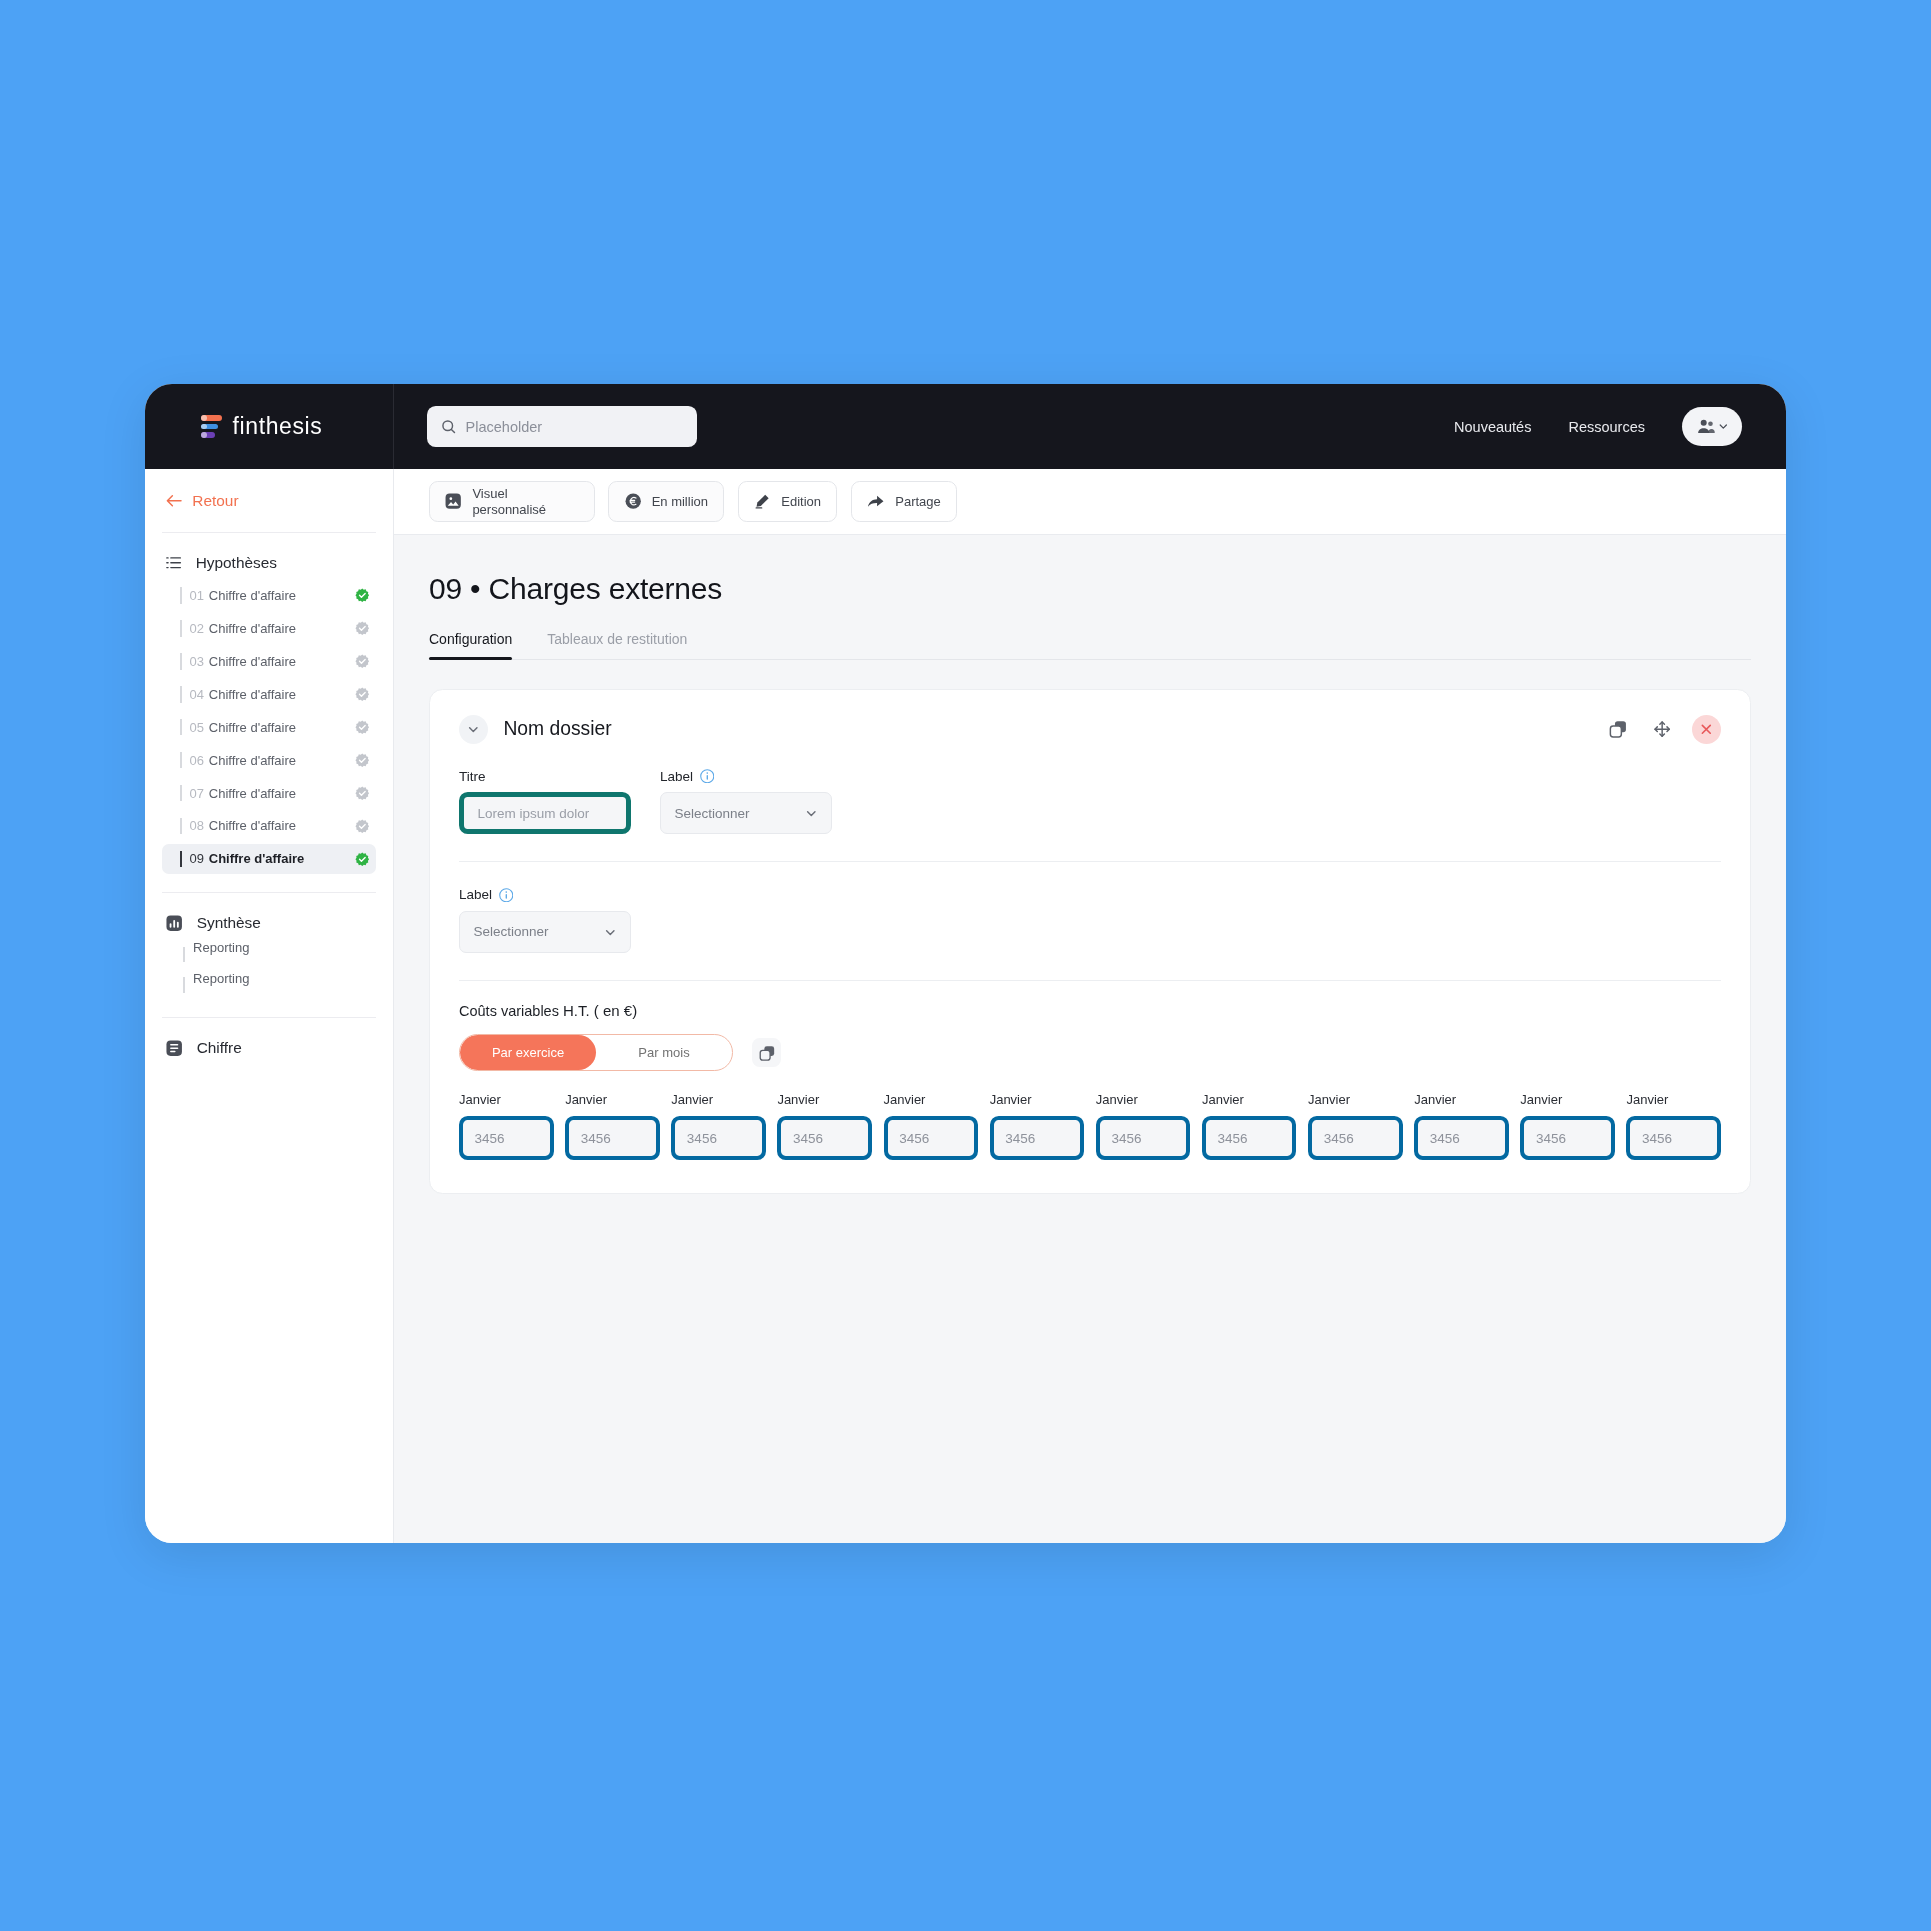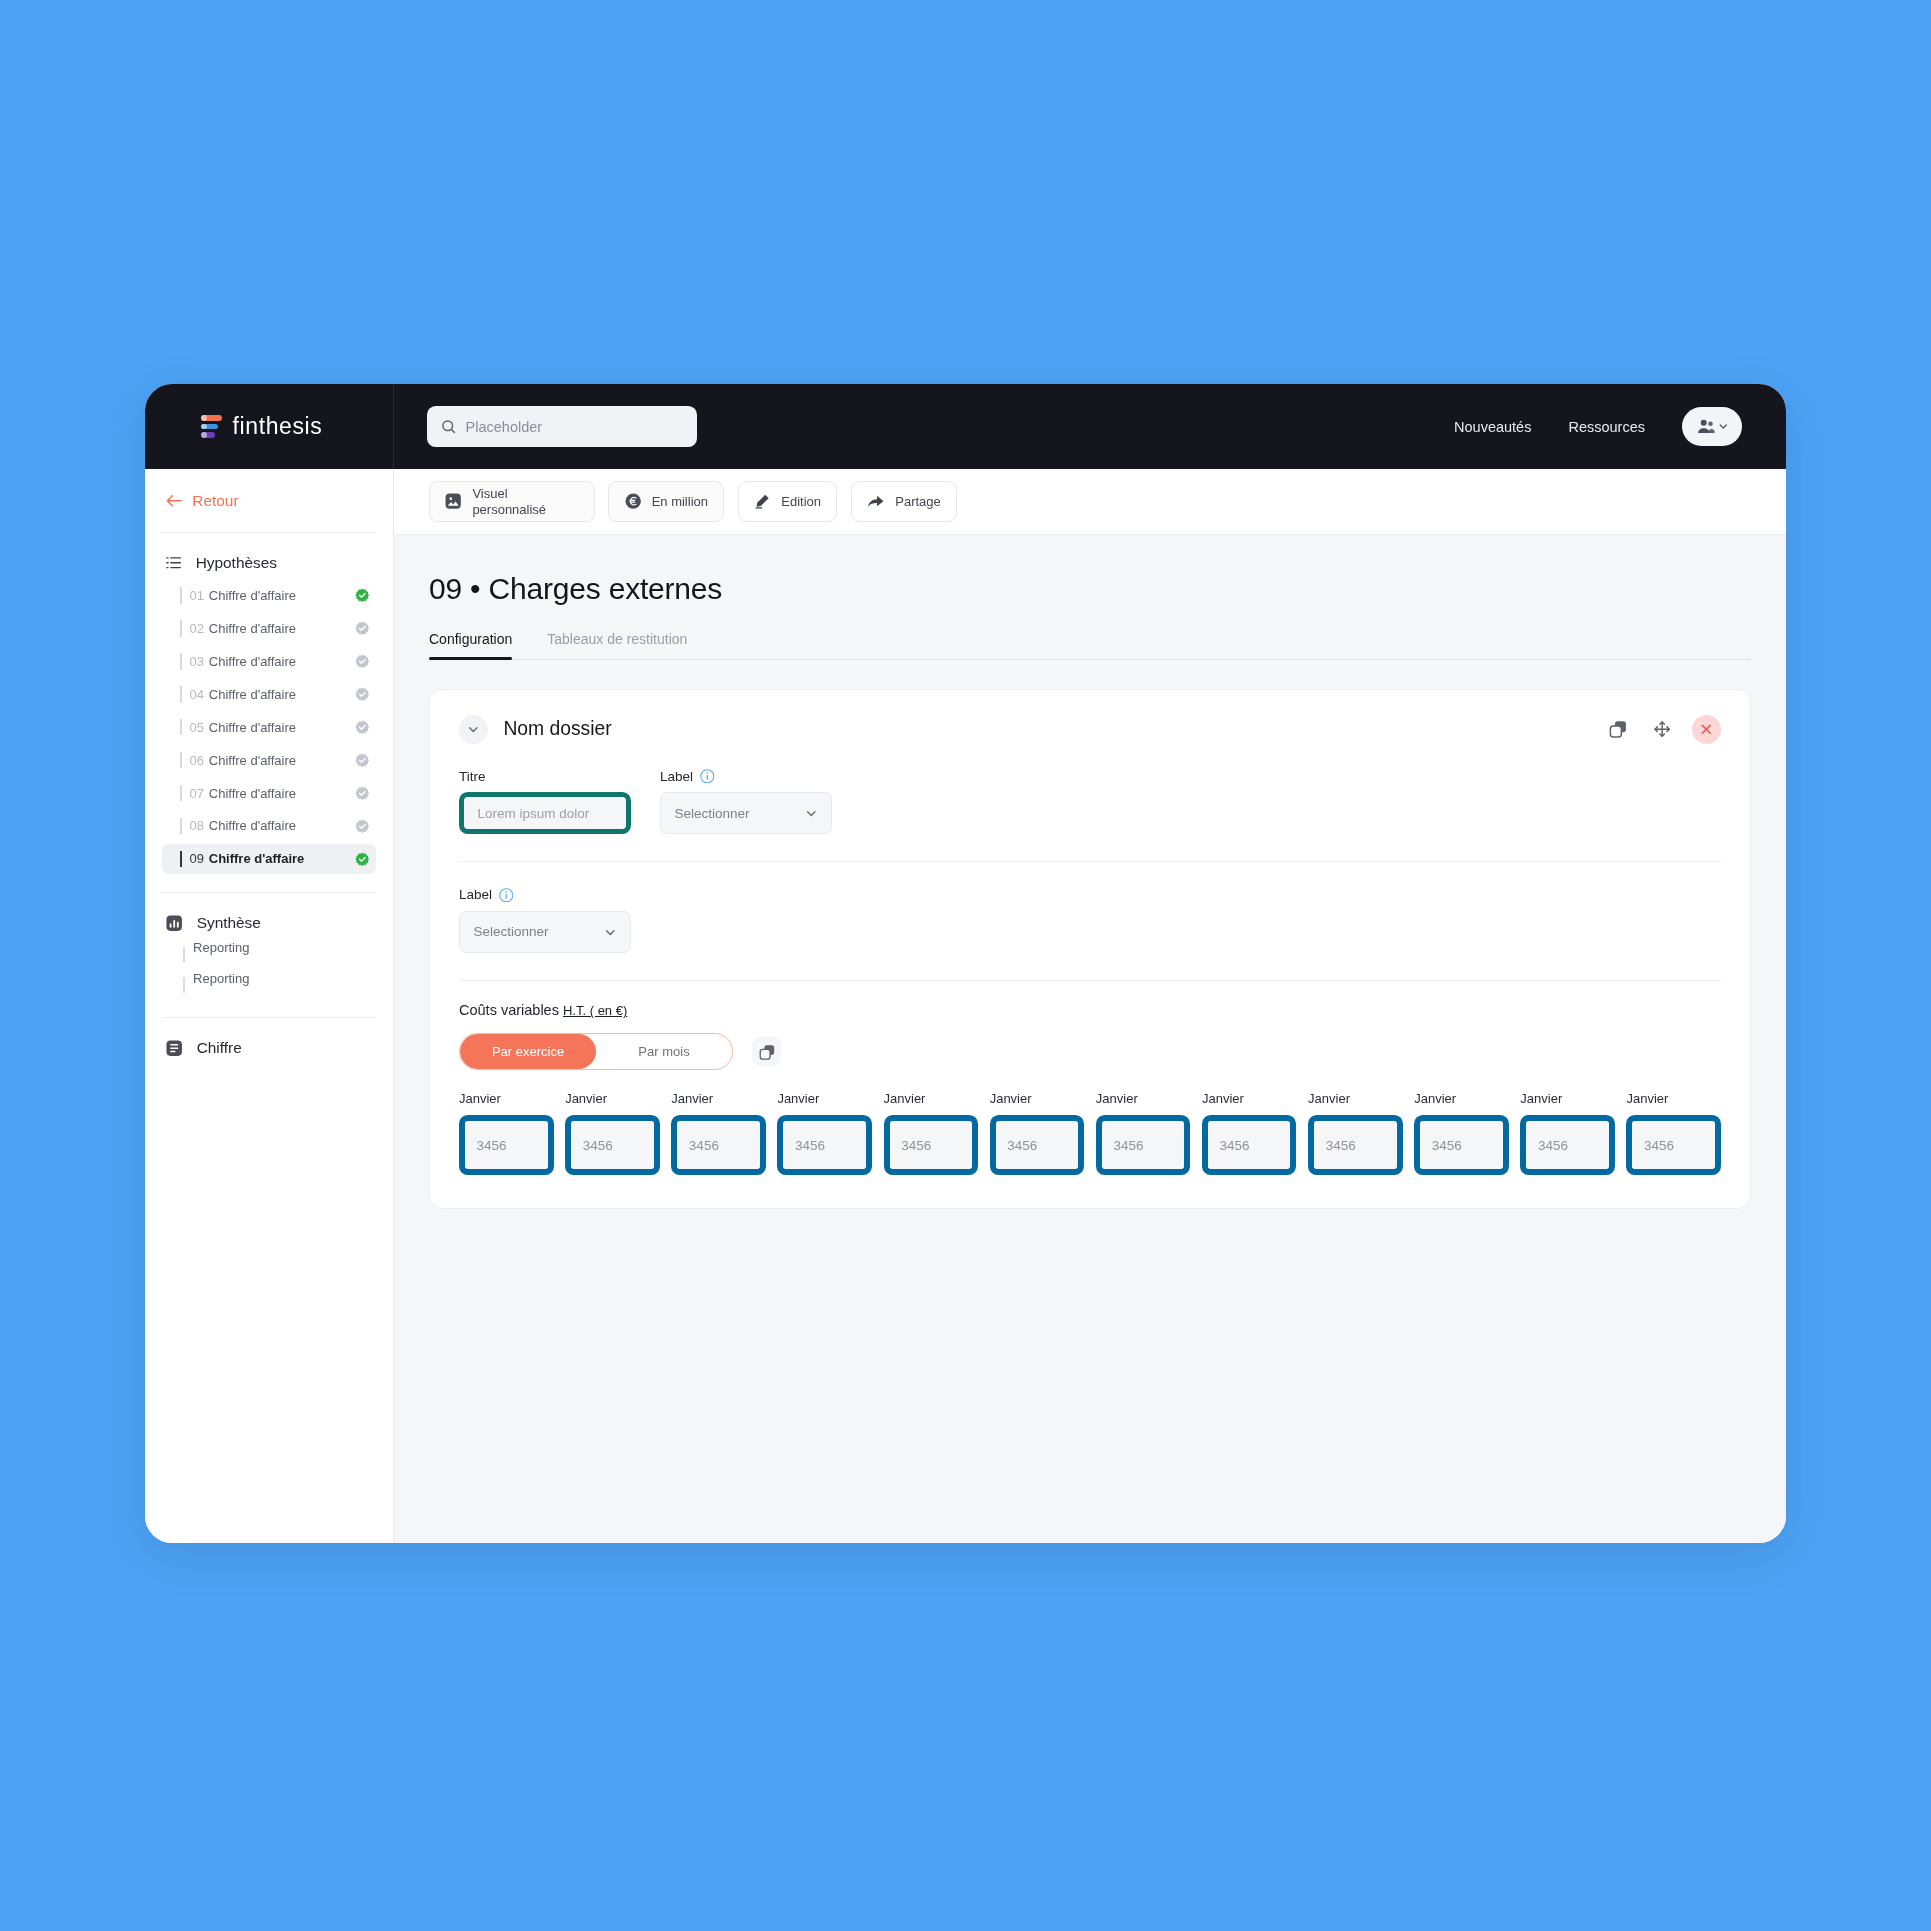--- a/index.html
+++ b/index.html
@@ -325,21 +325,21 @@
     align-items: center;
     justify-content: space-between;
     padding: 0 13.5px;
     font-size: 13.5px;
     color: #7c8089;
   }
 
   .divider { height: 1px; background: #eceef1; margin-top: 27px; }
 
   .cost-title { font-size: 14.5px; color: #1c1f25; margin-top: 21px; }
-  .cost-title .small { font-size: 13px; text-decoration: underline; }
+  .cost-title .small { font-size: 15px; }
 
   .seg-row { display: flex; align-items: center; gap: 19.3px; margin-top: 15.4px; }
   .segmented {
     display: flex;
     width: 274px;
     height: 37px;
     border: 1px solid #f2b9a6;
     border-radius: 18.3px;
     overflow: hidden;
     background: #ffffff;
@@ -360,23 +360,23 @@
 
   .months {
     display: grid;
     grid-template-columns: repeat(12, 1fr);
     gap: 11.6px;
     margin-top: 21px;
   }
   .month-col { display: flex; flex-direction: column; min-width: 0; }
   .month-name { font-size: 13px; color: #2a2d34; margin-bottom: 8.7px; }
   .month-input {
-    height: 60px;
+    height: 44px;
     background: #f5f6f8;
-    border: 6px solid #0369a1;
+    border: 4px solid #0369a1;
     border-radius: 8.7px;
     display: flex;
     align-items: center;
     padding: 0 11.6px;
     font-size: 13.5px;
     color: #8e929b;
   }
 
   .ico { display: block; }
 </style>

